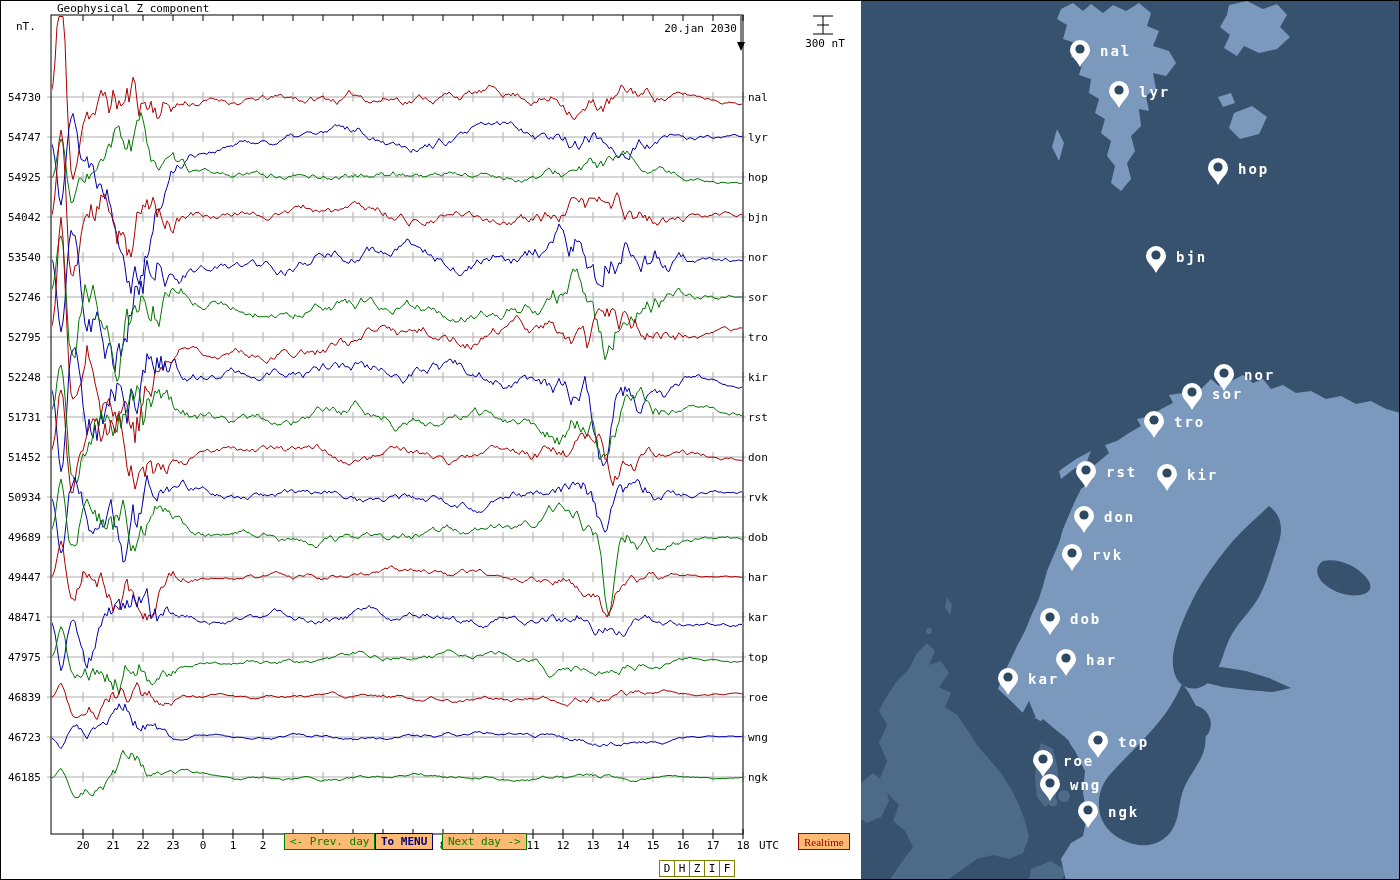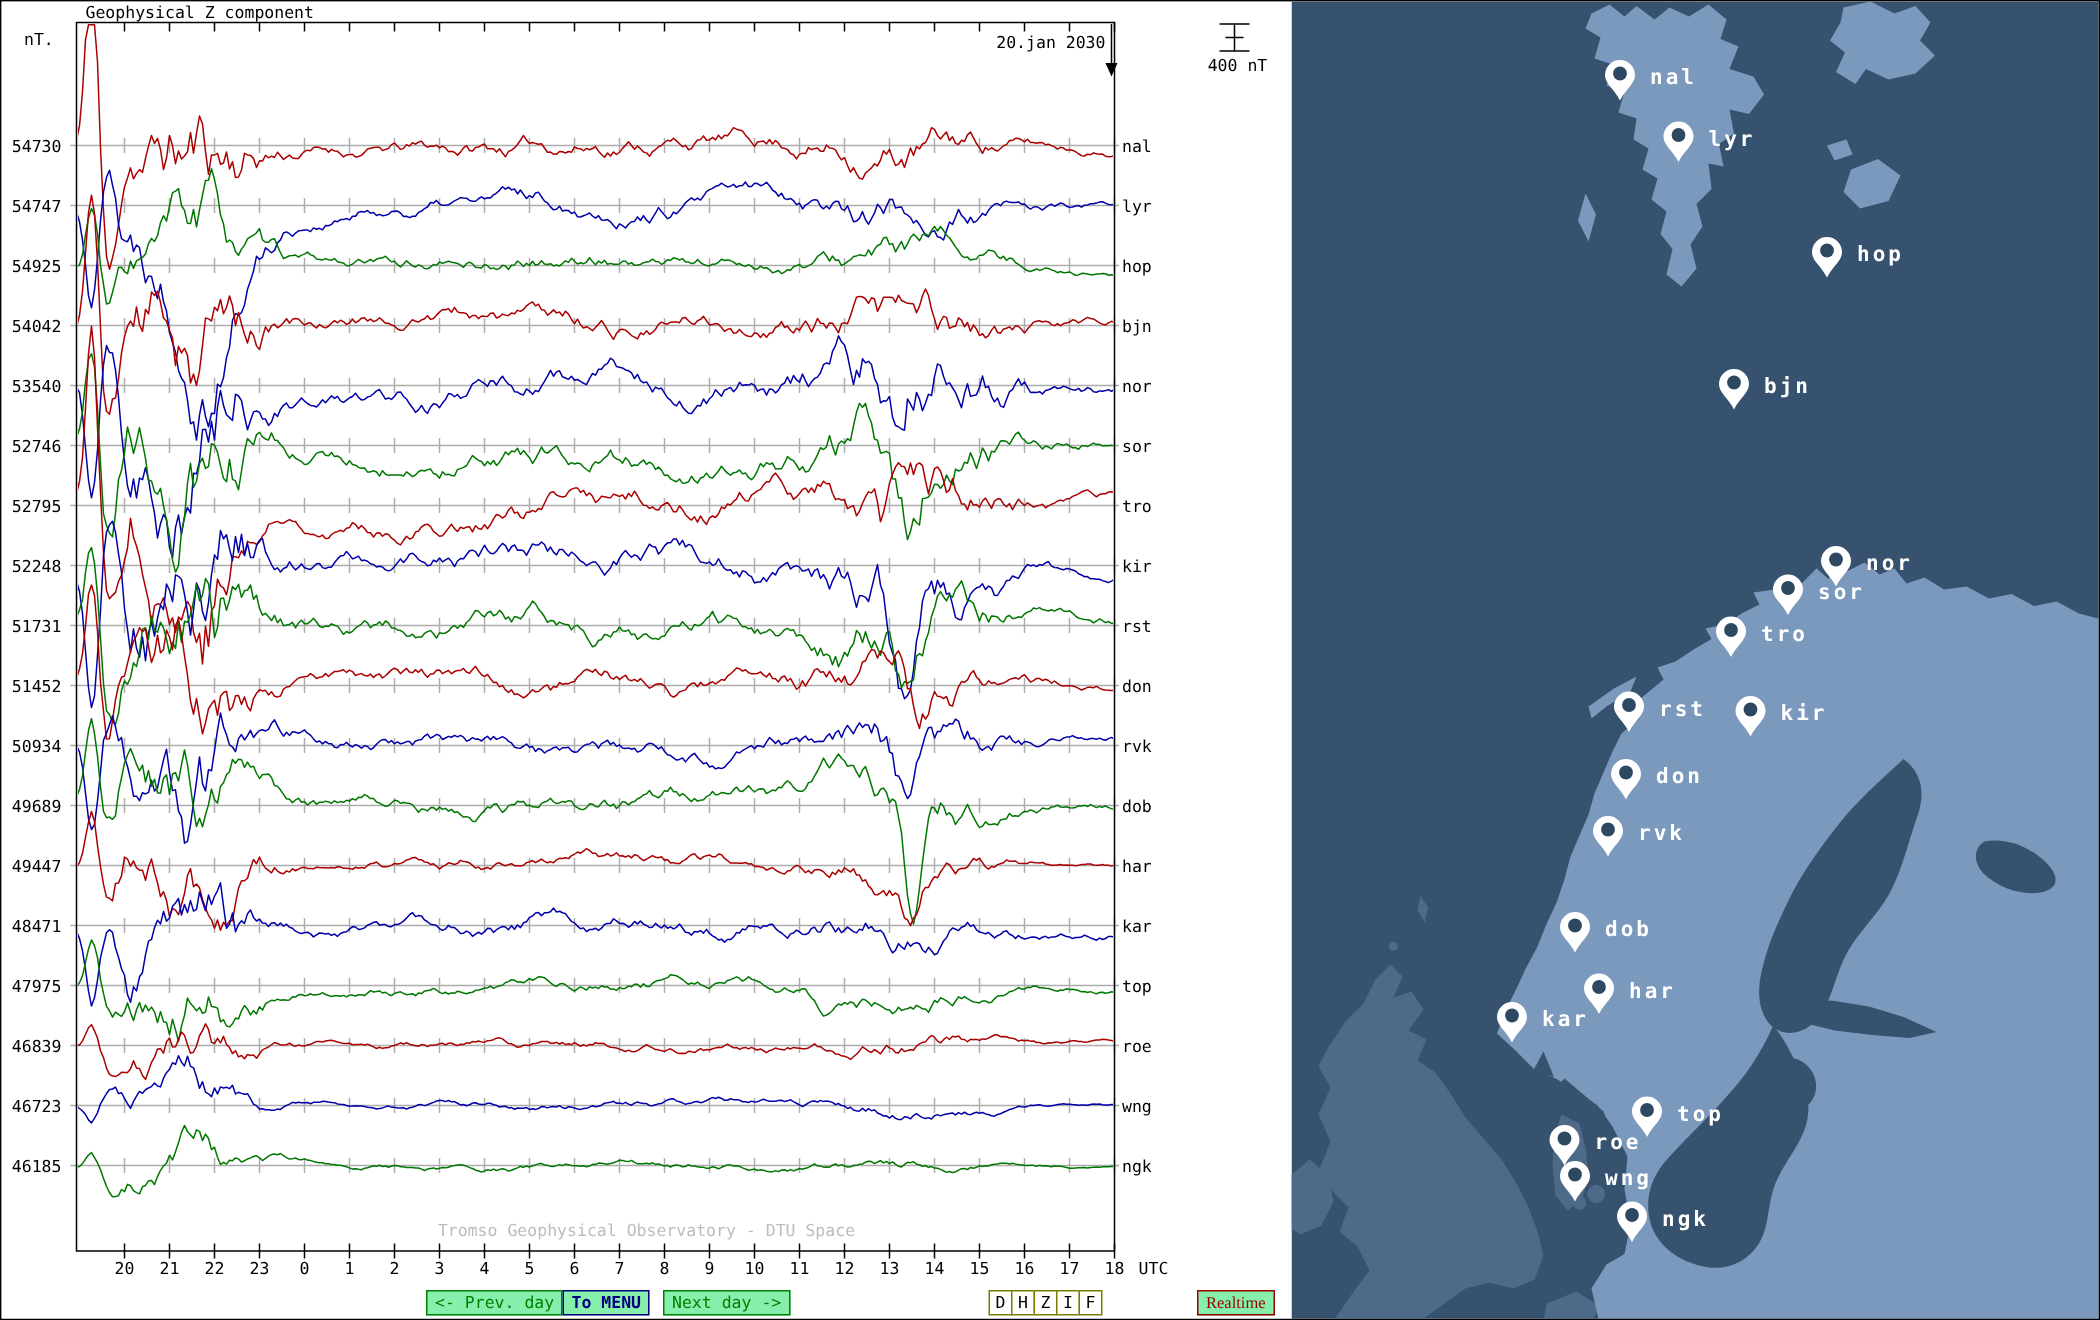--- a/index.html
+++ b/index.html
@@ -7,23 +7,23 @@
           font-family:"DejaVu Sans Mono",monospace;box-sizing:border-box;
           border:1px solid #000;background:#fff;}
   .plot-panel{position:absolute;left:0;top:0;width:860px;height:880px;background:#fff;}
   #plot-svg{position:absolute;left:0;top:0;}
   .lbl{position:absolute;font:11px "DejaVu Sans Mono",monospace;color:#000;white-space:pre;}
   .plot-title{left:56px;top:1px;}
   .y-unit{left:15px;top:19px;}
   .date-label{left:650px;top:21px;width:86px;text-align:right;}
   .scale-label{left:796px;top:36px;width:56px;text-align:center;}
   .footer-credit{left:0;top:813px;width:860px;text-align:center;color:#bcbcbc;}
-  .btn{position:absolute;top:859px;height:17px;box-sizing:border-box;
+  .btn{position:absolute;top:832px;height:17px;box-sizing:border-box;
        font:11px "DejaVu Sans Mono",monospace;display:flex;align-items:center;
-       justify-content:center;padding:0 5px;background:#86efac;cursor:pointer;}
+       justify-content:center;padding:0 5px;background:#fdba74;cursor:pointer;}
   .btn-prev{left:283px;border:1px solid #008000;color:#008000;}
   .btn-menu{left:374px;border:1px solid #000080;color:#000080;font-weight:bold;}
   .btn-next{left:441px;border:1px solid #008000;color:#008000;}
   .btn-realtime{left:797px;border:1px solid #990000;color:#990000;font-family:Liberation Serif, serif;}
   .comp-group{position:absolute;left:658px;top:859px;height:17px;display:flex;}
   .comp-cell{width:16px;height:17px;box-sizing:border-box;border:1px solid #7d7d00;
              margin-left:-1px;display:flex;align-items:center;justify-content:center;
              font:11px "DejaVu Sans Mono",monospace;color:#000;background:#fff;cursor:pointer;}
   .comp-cell:first-child{margin-left:0;}
   .map-panel{position:absolute;left:860px;top:0;width:540px;height:880px;}
@@ -608,22 +608,21 @@
           <polyline points="50,619.6 52,624.7 54,632.9 56,645.6 58,659.8 60,669.7 62,664.2 64,652.4 66,637.4 68,629.0 70,620.9 72,618.8 74,620.6 76,631.0 78,637.2 80,644.8 82,649.2 84,662.0 86,667.2 88,656.9 90,659.6 92,650.2 94,647.3 96,635.4 98,626.4 100,625.3 102,617.4 104,612.5 106,614.9 108,606.7 110,613.2 112,611.0 114,603.1 116,601.0 118,598.0 120,609.0 122,602.0 124,607.4 126,599.4 128,606.4 130,605.3 132,593.6 134,600.2 136,606.1 138,595.7 140,602.0 142,596.5 144,592.9 146,587.5 148,603.1 150,617.9 152,615.1 154,607.7 156,620.2 158,615.3 160,612.9 162,614.6 164,608.1 166,605.7 168,610.6 170,613.0 172,611.8 174,614.3 176,614.5 178,616.7 180,614.3 182,614.2 184,616.2 186,614.4 188,616.5 190,615.1 192,617.2 194,617.8 196,619.8 198,620.8 200,621.3 202,620.8 204,620.5 206,621.6 208,623.6 210,622.2 212,621.0 214,621.2 216,621.6 218,621.4 220,622.6 222,621.7 224,623.2 226,621.3 228,620.5 230,620.2 232,618.4 234,616.8 236,617.0 238,618.7 240,618.3 242,617.6 244,615.8 246,615.0 248,613.9 250,613.5 252,615.9 254,615.4 256,615.4 258,616.7 260,616.8 262,615.4 264,615.3 266,614.5 268,613.1 270,611.1 272,608.8 274,607.5 276,610.1 278,609.4 280,609.7 282,612.3 284,613.5 286,615.2 288,615.5 290,616.0 292,618.1 294,619.3 296,618.3 298,615.9 300,617.4 302,617.4 304,619.2 306,621.3 308,621.1 310,619.7 312,620.7 314,623.2 316,621.7 318,620.5 320,621.8 322,620.1 324,617.8 326,618.0 328,620.6 330,618.8 332,617.6 334,616.7 336,617.0 338,618.8 340,616.1 342,618.5 344,615.7 346,617.4 348,614.2 350,613.5 352,610.6 354,609.7 356,607.7 358,607.4 360,609.4 362,607.5 364,607.5 366,606.8 368,604.4 370,607.0 372,606.5 374,607.5 376,608.1 378,610.9 380,613.3 382,614.3 384,616.4 386,618.2 388,617.6 390,620.0 392,618.7 394,618.7 396,617.8 398,619.3 400,617.8 402,615.3 404,614.6 406,614.5 408,611.5 410,612.9 412,614.6 414,614.5 416,615.3 418,617.2 420,615.8 422,613.3 424,614.9 426,613.1 428,615.1 430,616.0 432,617.4 434,617.1 436,614.6 438,616.4 440,617.7 442,615.7 444,617.8 446,616.9 448,618.3 450,617.2 452,615.0 454,617.7 456,620.5 458,620.8 460,622.4 462,620.0 464,620.3 466,619.4 468,621.1 470,618.6 472,621.3 474,622.9 476,624.0 478,625.6 480,625.1 482,627.1 484,625.3 486,625.4 488,623.7 490,620.7 492,621.0 494,618.3 496,618.9 498,616.1 500,616.3 502,616.7 504,616.6 506,617.9 508,616.2 510,616.5 512,615.4 514,615.2 516,617.9 518,619.8 520,621.0 522,622.7 524,624.5 526,621.6 528,621.0 530,619.1 532,620.3 534,621.9 536,622.0 538,621.0 540,618.0 542,617.1 544,620.1 546,620.3 548,616.5 550,614.4 552,613.6 554,616.9 556,620.3 558,617.6 560,620.8 562,619.1 564,617.1 566,618.6 568,620.1 570,620.9 572,618.4 574,619.2 576,614.5 578,617.9 580,616.7 582,619.5 584,620.0 586,619.1 588,621.4 590,625.8 592,630.6 594,634.2 596,632.6 598,628.1 600,630.2 602,631.8 604,627.1 606,629.8 608,628.1 610,627.5 612,628.2 614,632.3 616,634.0 618,630.5 620,632.8 622,635.5 624,634.5 626,630.2 628,626.4 630,624.2 632,619.8 634,617.6 636,618.5 638,619.4 640,617.2 642,616.5 644,613.9 646,616.6 648,615.6 650,618.9 652,620.4 654,620.9 656,621.5 658,620.7 660,622.4 662,624.3 664,622.8 666,621.9 668,620.1 670,619.5 672,621.8 674,622.7 676,624.6 678,622.7 680,624.2 682,625.0 684,624.5 686,623.9 688,623.7 690,624.0 692,625.1 694,623.8 696,623.2 698,624.4 700,623.6 702,623.7 704,623.0 706,621.7 708,622.5 710,623.4 712,623.6 714,624.7 716,624.0 718,624.0 720,623.7 722,622.4 724,623.3 726,624.3 728,625.0 730,625.8 732,624.4 734,625.3 736,624.7 738,623.3 740,623.4 742,623.5" fill="none" stroke="#0000aa" stroke-width="1" stroke-linejoin="round" clip-path="url(#pc)"></polyline>
           <polyline points="50,656.5 52,654.2 54,649.4 56,640.6 58,631.6 60,625.6 62,629.6 64,637.3 66,652.1 68,661.3 70,669.9 72,672.8 74,677.1 76,673.7 78,675.3 80,676.6 82,673.5 84,667.7 86,674.1 88,679.3 90,672.2 92,667.4 94,673.6 96,669.0 98,672.9 100,670.4 102,673.6 104,680.7 106,673.4 108,680.1 110,680.6 112,688.8 114,678.5 116,685.6 118,693.3 120,683.1 122,676.0 124,664.4 126,668.0 128,670.2 130,672.9 132,670.6 134,674.6 136,673.7 138,663.6 140,670.0 142,670.3 144,671.1 146,680.2 148,678.8 150,683.0 152,683.6 154,681.5 156,677.7 158,678.3 160,672.9 162,669.4 164,671.8 166,675.6 168,672.8 170,675.0 172,670.2 174,672.4 176,668.3 178,666.9 180,665.9 182,666.2 184,665.1 186,665.8 188,665.5 190,665.8 192,665.6 194,663.5 196,663.7 198,662.2 200,662.0 202,662.8 204,662.5 206,661.5 208,662.4 210,662.1 212,661.9 214,660.8 216,662.0 218,662.7 220,663.3 222,662.9 224,662.8 226,663.2 228,662.6 230,663.6 232,662.4 234,662.4 236,663.0 238,662.2 240,662.2 242,662.7 244,661.1 246,659.4 248,660.3 250,660.0 252,659.6 254,661.0 256,660.5 258,662.0 260,662.7 262,661.3 264,660.7 266,660.2 268,661.3 270,662.1 272,661.9 274,661.5 276,662.8 278,661.0 280,661.4 282,659.8 284,659.4 286,659.0 288,657.9 290,659.0 292,660.6 294,661.4 296,660.5 298,661.7 300,660.9 302,661.2 304,659.8 306,660.3 308,661.0 310,661.5 312,660.8 314,660.5 316,659.2 318,659.0 320,658.5 322,657.7 324,657.6 326,656.4 328,657.9 330,656.9 332,656.2 334,655.8 336,654.0 338,653.4 340,652.1 342,652.5 344,653.7 346,653.5 348,654.2 350,652.9 352,651.3 354,652.5 356,651.4 358,650.2 360,650.4 362,650.9 364,652.4 366,654.3 368,655.8 370,656.6 372,655.0 374,654.6 376,655.5 378,657.2 380,658.5 382,659.8 384,658.2 386,656.9 388,657.9 390,659.0 392,656.9 394,657.7 396,657.1 398,658.0 400,656.2 402,657.0 404,656.9 406,658.4 408,658.3 410,659.3 412,657.3 414,658.1 416,657.8 418,656.4 420,656.8 422,655.2 424,655.2 426,657.1 428,654.9 430,656.6 432,656.6 434,654.5 436,653.2 438,652.7 440,652.3 442,651.4 444,650.8 446,648.9 448,649.1 450,649.5 452,650.7 454,652.0 456,653.7 458,655.2 460,654.3 462,655.1 464,653.7 466,655.4 468,656.2 470,657.3 472,658.0 474,656.0 476,654.6 478,654.2 480,654.1 482,654.5 484,652.6 486,652.1 488,651.2 490,650.2 492,651.3 494,653.1 496,651.9 498,650.2 500,651.8 502,652.4 504,653.2 506,654.0 508,655.7 510,656.9 512,658.3 514,658.7 516,660.5 518,660.4 520,659.4 522,657.6 524,658.9 526,659.8 528,660.8 530,659.2 532,659.3 534,658.1 536,658.3 538,661.7 540,664.3 542,666.1 544,670.1 546,673.6 548,676.4 550,675.7 552,674.5 554,672.7 556,670.1 558,668.3 560,669.1 562,667.3 564,668.4 566,666.9 568,667.7 570,670.5 572,667.5 574,665.2 576,665.7 578,667.2 580,669.6 582,667.5 584,668.4 586,669.4 588,670.8 590,672.0 592,672.4 594,674.8 596,673.4 598,670.5 600,672.7 602,671.9 604,671.5 606,670.5 608,671.7 610,669.2 612,670.2 614,671.6 616,671.7 618,673.9 620,669.9 622,666.0 624,667.2 626,664.2 628,665.1 630,666.3 632,667.8 634,669.5 636,666.5 638,663.6 640,664.8 642,663.4 644,664.7 646,665.9 648,667.0 650,667.2 652,667.6 654,666.3 656,666.3 658,667.5 660,667.1 662,664.9 664,663.0 666,662.8 668,662.8 670,661.8 672,660.1 674,659.7 676,658.7 678,657.4 680,658.3 682,658.4 684,657.1 686,657.4 688,656.3 690,656.5 692,657.5 694,657.5 696,657.9 698,658.0 700,658.7 702,659.4 704,659.8 706,659.0 708,659.1 710,658.2 712,658.7 714,658.5 716,658.9 718,659.4 720,660.2 722,660.0 724,660.7 726,660.1 728,660.9 730,661.5 732,660.7 734,660.5 736,661.2 738,660.8 740,660.2 742,660.4" fill="none" stroke="#007700" stroke-width="1" stroke-linejoin="round" clip-path="url(#pc)"></polyline>
           <polyline points="50,695.8 52,695.7 54,692.9 56,688.7 58,684.2 60,682.1 62,686.2 64,691.2 66,699.5 68,704.1 70,711.1 72,715.2 74,716.4 76,716.6 78,715.7 80,713.9 82,714.0 84,714.0 86,711.7 88,706.2 90,711.0 92,711.3 94,716.0 96,718.6 98,713.0 100,707.2 102,703.8 104,698.3 106,698.2 108,701.1 110,693.6 112,691.0 114,697.0 116,696.9 118,692.1 120,687.0 122,689.1 124,695.5 126,701.1 128,700.5 130,696.3 132,689.5 134,686.1 136,681.6 138,685.3 140,693.9 142,694.7 144,691.2 146,694.3 148,689.9 150,695.3 152,697.4 154,701.4 156,699.5 158,703.6 160,702.7 162,704.8 164,702.0 166,702.7 168,702.3 170,704.5 172,701.7 174,698.9 176,697.9 178,697.0 180,695.5 182,694.0 184,694.7 186,695.6 188,695.7 190,695.5 192,694.5 194,695.8 196,696.6 198,695.6 200,696.2 202,696.4 204,695.6 206,695.2 208,694.2 210,693.4 212,693.4 214,693.7 216,693.0 218,692.7 220,692.5 222,693.0 224,693.7 226,694.2 228,694.6 230,694.7 232,694.5 234,695.5 236,695.4 238,695.4 240,695.1 242,695.7 244,695.1 246,696.0 248,696.9 250,698.0 252,697.2 254,697.9 256,697.5 258,697.3 260,696.4 262,696.0 264,695.2 266,694.2 268,695.1 270,694.2 272,695.1 274,695.6 276,696.1 278,696.5 280,695.4 282,695.6 284,696.8 286,695.8 288,695.9 290,695.5 292,694.9 294,694.5 296,695.6 298,694.5 300,694.5 302,695.3 304,696.1 306,695.2 308,695.4 310,694.2 312,694.5 314,693.4 316,693.7 318,693.0 320,693.6 322,693.8 324,692.8 326,692.6 328,692.1 330,691.1 332,690.9 334,691.6 336,693.2 338,694.7 340,694.9 342,696.0 344,697.2 346,696.9 348,695.8 350,695.9 352,696.0 354,694.8 356,694.7 358,694.2 360,693.3 362,693.3 364,693.3 366,694.5 368,694.5 370,693.9 372,695.0 374,694.0 376,695.4 378,694.8 380,695.5 382,694.1 384,695.3 386,696.5 388,695.4 390,696.4 392,695.3 394,695.6 396,694.1 398,694.6 400,694.5 402,694.9 404,696.4 406,697.2 408,697.4 410,697.7 412,698.4 414,699.2 416,700.0 418,699.1 420,700.0 422,700.2 424,699.4 426,698.1 428,696.6 430,695.5 432,696.6 434,697.6 436,698.7 438,698.9 440,699.5 442,699.9 444,698.9 446,698.2 448,699.4 450,700.8 452,701.4 454,701.1 456,701.3 458,699.9 460,700.1 462,700.7 464,699.4 466,698.1 468,699.3 470,698.7 472,699.0 474,698.2 476,697.6 478,697.1 480,697.4 482,696.1 484,695.1 486,696.4 488,697.5 490,697.3 492,698.6 494,697.6 496,697.3 498,698.3 500,697.3 502,698.3 504,699.0 506,698.3 508,699.5 510,700.8 512,699.4 514,698.8 516,697.7 518,698.3 520,698.6 522,699.0 524,697.5 526,698.3 528,697.3 530,697.6 532,697.9 534,698.2 536,698.1 538,697.6 540,696.4 542,694.9 544,696.7 546,696.8 548,698.4 550,699.6 552,699.3 554,699.9 556,701.6 558,701.8 560,702.9 562,703.2 564,703.9 566,705.3 568,703.5 570,701.8 572,699.6 574,696.9 576,698.3 578,699.8 580,700.6 582,698.7 584,700.0 586,701.6 588,698.7 590,695.9 592,697.6 594,698.4 596,700.6 598,701.0 600,698.1 602,700.0 604,699.4 606,698.9 608,699.2 610,696.4 612,694.9 614,693.9 616,693.6 618,691.1 620,689.3 622,690.4 624,693.1 626,694.3 628,692.2 630,690.5 632,692.0 634,689.9 636,690.3 638,689.7 640,691.9 642,692.0 644,693.5 646,691.9 648,692.1 650,691.9 652,692.6 654,691.6 656,691.9 658,691.1 660,690.0 662,688.9 664,689.0 666,690.1 668,690.0 670,690.2 672,691.0 674,691.1 676,691.8 678,693.1 680,692.4 682,692.8 684,692.5 686,693.1 688,693.0 690,694.0 692,694.0 694,694.7 696,694.8 698,694.2 700,694.3 702,693.9 704,693.6 706,694.4 708,694.1 710,693.8 712,693.2 714,692.9 716,692.9 718,693.3 720,693.3 722,693.9 724,693.6 726,693.1 728,692.7 730,692.3 732,692.3 734,691.9 736,692.0 738,692.4 740,692.7 742,693.3" fill="none" stroke="#aa0000" stroke-width="1" stroke-linejoin="round" clip-path="url(#pc)"></polyline>
           <polyline points="50,736.5 52,738.0 54,739.7 56,742.0 58,745.6 60,747.6 62,744.4 64,740.9 66,734.9 68,731.5 70,728.0 72,725.3 74,725.0 76,723.7 78,728.1 80,727.5 82,731.3 84,734.7 86,737.9 88,733.3 90,729.7 92,726.6 94,727.9 96,725.5 98,724.3 100,723.4 102,721.0 104,723.0 106,723.6 108,717.8 110,714.1 112,711.9 114,707.5 116,708.6 118,702.8 120,707.2 122,709.6 124,703.2 126,709.9 128,710.9 130,716.9 132,724.5 134,720.2 136,727.1 138,728.2 140,730.2 142,724.3 144,728.3 146,723.6 148,724.3 150,723.8 152,724.8 154,722.5 156,728.3 158,727.2 160,727.9 162,728.5 164,728.1 166,731.4 168,735.2 170,736.1 172,738.3 174,738.2 176,738.8 178,738.8 180,739.1 182,739.1 184,738.4 186,738.6 188,737.0 190,735.9 192,735.1 194,733.9 196,734.4 198,733.9 200,734.2 202,734.2 204,734.0 206,734.8 208,733.9 210,733.9 212,733.9 214,733.2 216,733.3 218,733.7 220,734.0 222,734.1 224,735.0 226,735.2 228,735.3 230,736.0 232,736.5 234,736.4 236,736.1 238,736.4 240,736.3 242,736.6 244,737.2 246,737.4 248,737.7 250,738.3 252,738.0 254,737.6 256,736.9 258,736.4 260,737.1 262,737.1 264,737.6 266,737.6 268,737.5 270,738.4 272,737.5 274,737.2 276,736.4 278,735.5 280,735.4 282,736.1 284,735.5 286,734.7 288,733.9 290,733.0 292,732.6 294,732.7 296,733.4 298,732.7 300,733.6 302,733.4 304,734.5 306,735.6 308,735.3 310,736.2 312,735.5 314,734.4 316,734.2 318,735.0 320,735.3 322,735.4 324,734.5 326,734.5 328,735.5 330,735.9 332,737.0 334,736.7 336,736.5 338,737.6 340,737.4 342,738.5 344,737.7 346,737.9 348,737.9 350,737.4 352,738.6 354,738.1 356,738.6 358,738.0 360,736.7 362,736.9 364,737.6 366,736.9 368,736.7 370,737.0 372,736.1 374,737.5 376,738.0 378,736.8 380,737.2 382,737.6 384,738.3 386,738.6 388,738.0 390,737.9 392,737.1 394,736.2 396,736.8 398,736.5 400,735.8 402,734.5 404,734.2 406,733.8 408,733.2 410,734.5 412,734.3 414,734.9 416,733.9 418,735.1 420,735.8 422,734.4 424,733.7 426,734.4 428,734.6 430,734.7 432,736.0 434,736.2 436,735.5 438,734.9 440,734.7 442,733.4 444,732.3 446,731.7 448,731.5 450,732.9 452,733.5 454,734.2 456,735.2 458,734.6 460,734.4 462,733.5 464,733.3 466,734.1 468,733.6 470,732.7 472,731.6 474,730.7 476,731.3 478,730.5 480,731.3 482,732.5 484,732.5 486,731.5 488,732.1 490,732.1 492,732.4 494,733.5 496,733.5 498,734.0 500,733.1 502,733.7 504,733.5 506,732.6 508,731.8 510,732.6 512,733.2 514,733.2 516,733.2 518,732.6 520,732.5 522,733.4 524,732.9 526,732.2 528,733.4 530,734.5 532,735.6 534,736.7 536,735.5 538,734.2 540,733.2 542,733.0 544,733.7 546,732.6 548,733.4 550,733.0 552,733.3 554,733.9 556,735.4 558,734.7 560,736.0 562,736.3 564,738.0 566,737.2 568,739.0 570,739.6 572,739.7 574,737.9 576,739.7 578,738.1 580,739.5 582,738.9 584,741.0 586,741.8 588,743.0 590,742.9 592,744.4 594,742.8 596,744.6 598,745.3 600,745.3 602,743.5 604,743.8 606,744.9 608,742.7 610,741.4 612,742.9 614,744.1 616,744.7 618,744.1 620,745.0 622,742.8 624,742.1 626,742.9 628,742.1 630,741.6 632,741.3 634,741.0 636,742.3 638,740.7 640,741.7 642,740.5 644,741.8 646,742.1 648,741.2 650,740.5 652,741.2 654,740.7 656,741.6 658,742.0 660,742.8 662,743.1 664,742.0 666,741.5 668,740.5 670,739.7 672,738.6 674,738.2 676,737.4 678,736.5 680,736.9 682,737.0 684,736.6 686,735.9 688,736.0 690,735.6 692,735.5 694,736.0 696,736.4 698,736.5 700,736.2 702,735.9 704,735.4 706,735.1 708,734.8 710,735.1 712,735.1 714,735.4 716,735.5 718,735.9 720,735.7 722,735.6 724,735.8 726,735.3 728,735.0 730,735.1 732,735.0 734,735.5 736,735.6 738,735.6 740,735.4 742,735.2" fill="none" stroke="#0000aa" stroke-width="1" stroke-linejoin="round" clip-path="url(#pc)"></polyline>
           <polyline points="50,777.2 52,776.7 54,774.7 56,771.7 58,769.0 60,767.4 62,770.8 64,774.3 66,778.8 68,784.6 70,789.8 72,794.0 74,796.8 76,796.6 78,796.1 80,792.0 82,793.4 84,788.6 86,789.5 88,792.8 90,794.1 92,794.9 94,790.1 96,789.3 98,786.3 100,786.0 102,788.7 104,783.4 106,779.2 108,776.2 110,774.5 112,769.1 114,772.3 116,766.9 118,760.9 120,753.9 122,749.3 124,753.4 126,755.6 128,757.9 130,752.2 132,753.2 134,759.4 136,755.1 138,758.0 140,765.4 142,763.8 144,770.5 146,775.3 148,773.9 150,775.1 152,772.5 154,772.8 156,770.9 158,771.6 160,773.7 162,772.8 164,771.7 166,770.9 168,770.0 170,769.5 172,770.9 174,772.7 176,771.2 178,769.8 180,768.7 182,768.4 184,768.8 186,768.0 188,769.4 190,770.7 192,771.7 194,771.5 196,770.9 198,772.0 200,772.2 202,771.6 204,772.3 206,772.6 208,773.3 210,773.8 212,774.2 214,774.2 216,774.8 218,774.8 220,775.4 222,775.4 224,775.9 226,775.9 228,776.4 230,776.9 232,777.6 234,778.4 236,778.1 238,778.5 240,778.8 242,777.9 244,777.5 246,776.8 248,776.2 250,776.5 252,775.8 254,776.7 256,776.3 258,777.2 260,776.3 262,776.0 264,776.1 266,776.8 268,776.9 270,777.3 272,777.3 274,777.4 276,777.6 278,777.7 280,778.4 282,779.3 284,778.4 286,778.0 288,777.6 290,778.3 292,777.9 294,777.3 296,777.5 298,777.2 300,776.3 302,776.0 304,775.6 306,775.5 308,775.9 310,776.4 312,777.4 314,778.0 316,779.1 318,779.5 320,780.4 322,779.6 324,778.8 326,779.3 328,778.4 330,779.3 332,778.6 334,778.2 336,778.7 338,779.7 340,779.2 342,778.3 344,777.6 346,776.5 348,777.3 350,776.3 352,777.0 354,776.1 356,775.6 358,774.9 360,774.6 362,775.7 364,775.9 366,776.5 368,776.7 370,776.1 372,775.4 374,776.1 376,775.1 378,775.5 380,776.0 382,776.1 384,776.1 386,776.5 388,776.2 390,776.9 392,776.4 394,775.2 396,775.3 398,774.4 400,774.5 402,774.8 404,775.1 406,774.7 408,774.2 410,773.4 412,772.5 414,772.6 416,773.2 418,773.4 420,772.6 422,773.9 424,774.9 426,774.8 428,774.9 430,774.5 432,775.0 434,774.2 436,775.3 438,774.9 440,775.7 442,776.3 444,775.9 446,777.0 448,776.0 450,775.7 452,776.0 454,776.9 456,776.6 458,775.5 460,776.4 462,776.3 464,776.8 466,777.1 468,777.1 470,777.9 472,777.8 474,776.8 476,777.3 478,778.2 480,777.2 482,776.3 484,775.6 486,775.6 488,776.3 490,776.1 492,776.5 494,777.6 496,778.3 498,779.2 500,778.9 502,778.4 504,779.3 506,778.8 508,779.1 510,779.8 512,780.2 514,780.2 516,779.4 518,780.1 520,779.0 522,778.8 524,779.7 526,778.7 528,779.6 530,778.8 532,778.0 534,778.5 536,777.8 538,777.3 540,776.1 542,775.0 544,776.2 546,776.4 548,777.1 550,777.0 552,777.1 554,775.8 556,775.0 558,776.2 560,775.4 562,776.3 564,777.0 566,776.9 568,776.0 570,775.9 572,775.1 574,775.0 576,773.8 578,773.2 580,773.4 582,774.7 584,773.7 586,772.8 588,774.3 590,773.3 592,774.8 594,773.6 596,775.1 598,776.5 600,777.0 602,775.3 604,773.9 606,774.1 608,773.5 610,775.1 612,775.5 614,776.5 616,776.0 618,777.2 620,776.7 622,777.7 624,777.8 626,778.6 628,779.5 630,780.6 632,780.0 634,780.7 636,780.3 638,779.1 640,778.1 642,778.0 644,778.7 646,777.3 648,777.8 650,777.2 652,776.2 654,776.7 656,776.2 658,776.3 660,775.5 662,775.2 664,775.0 666,774.5 668,774.5 670,774.5 672,775.0 674,774.5 676,775.1 678,775.4 680,775.6 682,775.9 684,776.0 686,775.8 688,775.9 690,776.5 692,775.9 694,776.4 696,776.1 698,776.5 700,776.8 702,776.4 704,776.5 706,776.5 708,776.9 710,777.3 712,777.8 714,777.9 716,777.7 718,777.5 720,777.5 722,777.3 724,777.7 726,777.3 728,777.1 730,777.0 732,777.2 734,776.8 736,776.9 738,776.9 740,776.5 742,776.7" fill="none" stroke="#007700" stroke-width="1" stroke-linejoin="round" clip-path="url(#pc)"></polyline>
         </g>
       </svg>
     <div class="lbl plot-title">Geophysical Z component</div>
     <div class="lbl y-unit">nT.</div>
     <div class="lbl date-label">20.jan 2030</div>
-    <div class="lbl scale-label">400 nT</div>
-    <div class="lbl footer-credit">Tromso Geophysical Observatory - DTU Space</div>
+    <div class="lbl scale-label">300 nT</div>
 
     <div class="btn btn-prev">&lt;- Prev. day</div>
     <div class="btn btn-menu">To MENU</div>
     <div class="btn btn-next">Next day -&gt;</div>
     <div class="comp-group" id="component-group">
         <div class="comp-cell">D</div>
         <div class="comp-cell">H</div>
         <div class="comp-cell">Z</div>
         <div class="comp-cell">I</div>
         <div class="comp-cell">F</div>

